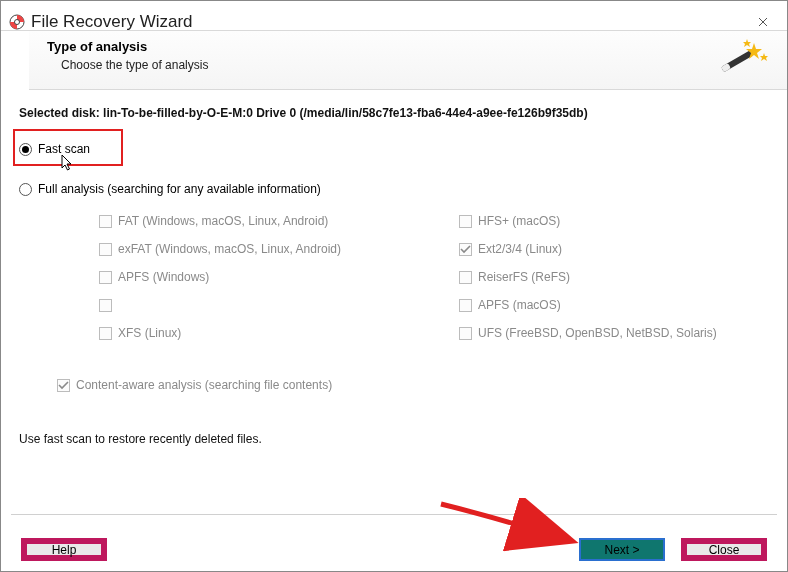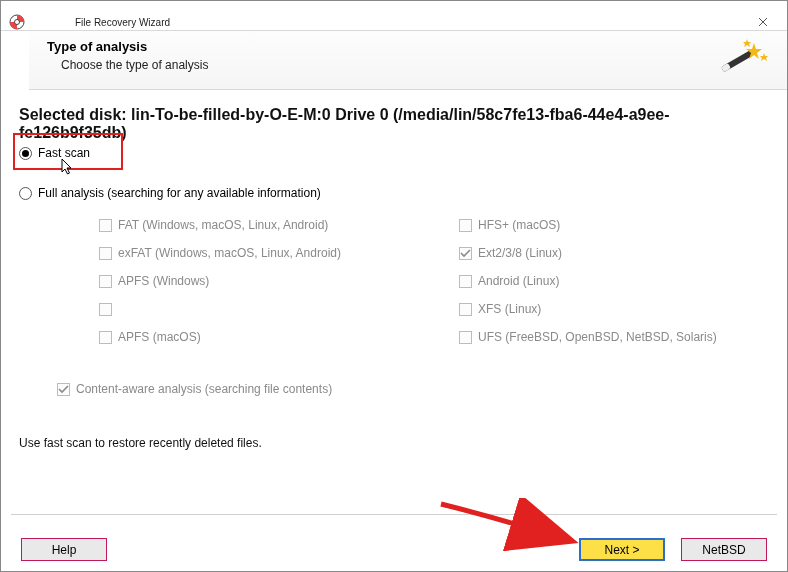--- a/index.html
+++ b/index.html
@@ -15,22 +15,21 @@
     position: relative;
   }
   
   .titlebar {
     height: 30px;
     background: #fff;
     border-bottom: 1px solid #d9d9d9;
     display: flex;
     align-items: center;
     padding: 13px 4px 0 8px;
-    font-size: 10px;
-    gap: 44px;
+    font-size: 17px;
   }
   .app-icon {
     width: 16px; height: 16px;
     margin-right: 6px;
     display: inline-flex; align-items:center; justify-content:center;
   }
   .title-text { flex: 1; color:#222; }
   .close-btn {
     width: 40px; height: 30px;
     display: flex; align-items:center; justify-content:center;
@@ -49,21 +48,21 @@
   .header-title { font-weight: bold; font-size: 13px; color:#000; }
   .header-sub { margin-top:4px; margin-left: 14px; color:#222; }
   .wand {
     width: 50px; height:40px;
     margin-top:0;
   }
   
   .content {
     padding: 16px 18px 0 18px;
   }
-  .disk-line { font-weight:bold; font-size:16px; color:#111; }
+  .disk-line { font-weight:bold; font-size:12px; color:#111; margin-bottom:18px; }
   .opt-row { display:flex; align-items:center; margin-bottom:10px; position:relative; height:22px;}
   .radio {
     width:13px; height:13px; border:1px solid #555; border-radius:50%;
     margin-right:6px; display:inline-flex; align-items:center; justify-content:center;
     background:#fff;
   }
   .radio.checked::after { content:""; width:7px; height:7px; background:#000; border-radius:50%; }
   .highlight-box {
     position:absolute; border:2px solid #e12020;
     left:-6px; top:-9px; width:110px; height:37px; pointer-events:none;
@@ -97,25 +96,25 @@
   .footer-line {
     position:absolute; left:10px; right:10px; bottom:56px; height:1px; background:#d0d0d0;
   }
   .footer {
     position:absolute; left:0; right:0; bottom:10px;
     display:flex; align-items:center;
     padding: 0 20px;
   }
   .btn {
     height:23px; min-width:86px; padding:0 14px;
-    background:#e9e9e9; border:1px solid #be185d;
+    background:#e9e9e9; border:6px solid #be185d;
     display:inline-flex; align-items:center; justify-content:center;
     font-size:12px; color:#000;
   }
-  .btn.primary { border:2px solid #2a6fcf; background:#fde047; }
+  .btn.primary { border:2px solid #2a6fcf; background:#0f766e; }
   .spacer { flex:1; }
   .gap { width:16px; }
   
   .arrow {
     position:absolute;
     left:436px; top:497px;
     pointer-events:none;
   }
 </style>
 </head>
@@ -188,43 +187,43 @@
     <div class="cb">
         <span class="box"></span>
         <span>exFAT (Windows, macOS, Linux, Android)</span>
       </div>
     <div class="cb">
       <span class="box checked">
         <svg viewBox="0 0 11 11">
             <path d="M1 5 L4 8 L10 2" stroke="#8a8a8a" stroke-width="1.6" fill="none"></path>
           </svg>
       </span>
-      <span>Ext2/3/8 (Linux)</span>
+      <span>Ext2/3/4 (Linux)</span>
     </div>
 
     <div class="cb">
         <span class="box"></span>
         <span>APFS (Windows)</span>
       </div>
     <div class="cb">
         <span class="box"></span>
-        <span>Android (Linux)</span>
-      </div>
-
-    <div class="cb">
-        <span class="box"></span>
-      </div>
+        <span>ReiserFS (ReFS)</span>
+      </div>
+
+    <div class="cb">
+        <span class="box"></span>
+      </div>
+    <div class="cb">
+        <span class="box"></span>
+        <span>APFS (macOS)</span>
+      </div>
+
     <div class="cb">
         <span class="box"></span>
         <span>XFS (Linux)</span>
-      </div>
-
-    <div class="cb">
-        <span class="box"></span>
-        <span>APFS (macOS)</span>
       </div>
     <div class="cb">
         <span class="box"></span>
         <span>UFS (FreeBSD, OpenBSD, NetBSD, Solaris)</span>
       </div>
   </div>
 
   <div class="content-aware">
     <span class="box checked">
       <svg viewBox="0 0 11 11">
@@ -237,21 +236,21 @@
   <div class="hint">Use fast scan to restore recently deleted files.</div>
 </div>
 
 <div class="footer-line"></div>
 
 <div class="footer">
   <div class="btn">Help</div>
   <div class="spacer"></div>
   <div class="btn primary">Next &gt;</div>
   <div class="gap"></div>
-  <div class="btn">NetBSD</div>
+  <div class="btn">Close</div>
 </div>
 
 <div class="arrow">
   <svg width="150" height="55" viewBox="0 0 150 55">
     <defs>
       <marker id="ah" markerWidth="14" markerHeight="12" refX="12" refY="6" orient="auto">
         <path d="M0 0 L14 6 L0 12 Z" fill="#e12020"></path>
       </marker>
     </defs>
     <path d="M4 6 Q 60 20 132 42" stroke="#e12020" stroke-width="5" fill="none" marker-end="url(#ah)"></path>

